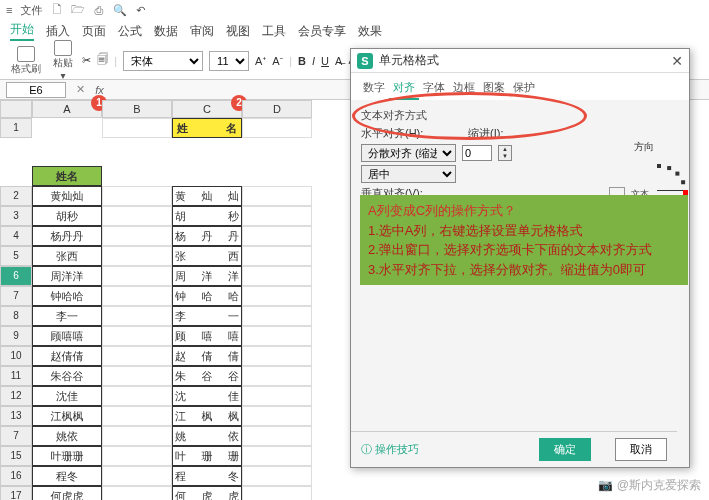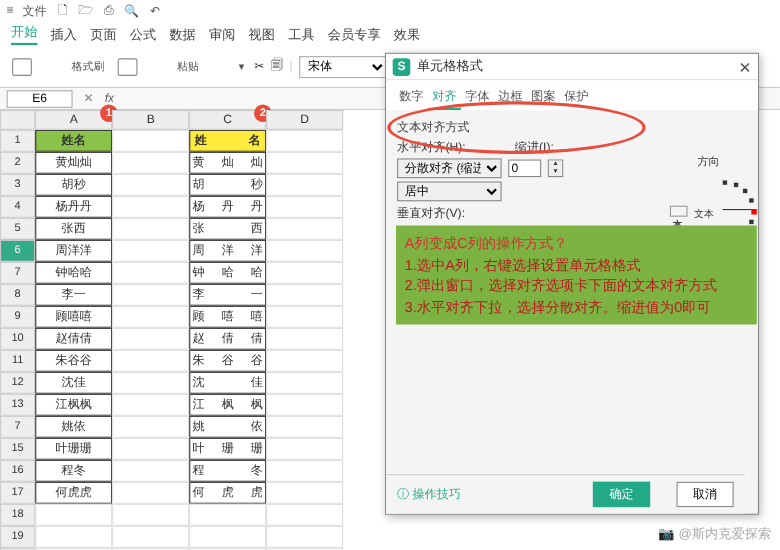--- a/index.html
+++ b/index.html
@@ -2,36 +2,36 @@
 <html><head>
 <meta charset="utf-8">
 <style>
 * { box-sizing: border-box; margin: 0; padding: 0; font-family: "Microsoft YaHei", sans-serif; }
 body { width: 709px; height: 500px; background: #fff; font-size: 11px; color: #333; position: relative; overflow: hidden; }
 .titlebar { height: 20px; display: flex; align-items: center; padding: 0 6px; gap: 8px; font-size: 11px; color: #555; }
 .titlebar .ticon { width: 13px; height: 13px; display: inline-flex; align-items: center; justify-content: center; }
 .menubar { height: 22px; display: flex; align-items: center; gap: 12px; padding: 0 10px; font-size: 12px; color: #444; }
 .menubar .active { color: #2a8; border-bottom: 2px solid #2a8; padding-bottom: 1px; }
 .toolbar { height: 38px; display: flex; align-items: center; padding: 0 8px; gap: 6px; border-bottom: 1px solid #ccc; }
-.tbtn { display: flex; flex-direction: row; align-items: center; font-size: 10px; color: #555; padding: 0 3px; gap: 36px; }
+.tbtn { display: flex; flex-direction: column; align-items: center; font-size: 10px; color: #555; padding: 0 3px; }
 .tbtn .ic { width: 18px; height: 16px; border: 1px solid #888; border-radius: 2px; }
 .sel { border: 1px solid #aaa; background: #fff; height: 20px; font-size: 11px; padding: 0 3px; }
 .formula-bar { height: 20px; display: flex; align-items: center; border-bottom: 1px solid #ccc; background: #f8f8f8; }
 .name-box { width: 60px; border: 1px solid #aaa; background: #fff; margin: 0 6px; text-align: center; font-size: 11px; padding: 1px; }
 .fx { padding: 0 6px; font-style: italic; color: #666; }
 .grid { position: relative; }
 .colhdr { display: flex; }
 .colhdr .corner { width: 32px; height: 18px; background: #eee; border: 1px solid #ccc; }
 .colhdr .ch { width: 70px; height: 18px; background: #eee; border: 1px solid #ccc; text-align: center; font-size: 11px; line-height: 16px; position: relative; }
 .badge { position: absolute; right: -6px; top: -6px; width: 16px; height: 16px; border-radius: 50%; background: #e74c3c; color: #fff; font-size: 10px; display: flex; align-items: center; justify-content: center; font-weight: bold; }
 .row { display: flex; }
 .row .rh { width: 32px; height: 20px; background: #eee; border: 1px solid #ccc; text-align: center; font-size: 10px; line-height: 18px; }
 .row .rh.sel { background: #3a8; color: #fff; }
 .cell { width: 70px; height: 20px; border: 1px solid #333; text-align: center; font-size: 11px; line-height: 18px; background: #fff; }
-.cell.hdr-a { background: #8bc34a; font-weight: bold; }
+.cell.hdr-a { background: #8bc34a; font-weight: bold; margin-top: 48px; }
 .cell.hdr-c { background: #ffeb3b; font-weight: bold; display: flex; justify-content: space-between; padding: 0 4px; }
 .cell.dist { display: flex; justify-content: space-between; padding: 0 2px; }
 .cell.noborder { border: 1px solid #ddd; background: #fff; }
 .dialog { position: absolute; left: 350px; top: 48px; width: 340px; height: 420px; background: #f4f4f4; border: 1px solid #888; box-shadow: 2px 2px 8px rgba(0,0,0,0.3); }
 .dlg-title { height: 24px; background: #fff; display: flex; align-items: center; padding: 0 6px; font-size: 12px; border-bottom: 1px solid #ddd; }
 .dlg-title .s-icon { width: 16px; height: 16px; background: #2a8; color: #fff; border-radius: 3px; text-align: center; line-height: 16px; font-size: 11px; margin-right: 6px; font-weight: bold; }
 .dlg-close { margin-left: auto; font-size: 14px; color: #555; cursor: pointer; }
 .tabs { display: flex; padding: 4px 8px 0; font-size: 11px; background: #fff; }
 .tabs .tab { padding: 3px 4px; color: #555; }
 .tabs .tab.active { color: #2a8; border-bottom: 2px solid #2a8; }
@@ -42,21 +42,21 @@
 .frow label { width: 65px; }
 .frow select, .frow input { border: 1px solid #888; font-size: 11px; padding: 1px 2px; }
 .frow select { width: 95px; }
 .frow input { width: 30px; }
 .spinner { display: inline-flex; flex-direction: column; border: 1px solid #888; }
 .spinner span { width: 12px; height: 7px; font-size: 6px; text-align: center; line-height: 6px; background: #eee; }
 .red-circle { position: absolute; left: 352px; top: 92px; width: 235px; height: 48px; border: 3px solid #e74c3c; border-radius: 50%; pointer-events: none; z-index: 5; }
 .direction-box { position: absolute; right: 10px; top: 40px; width: 70px; height: 110px; text-align: center; font-size: 10px; }
 .dial { width: 60px; height: 60px; margin: 4px auto; position: relative; }
 .dial .dot { width: 4px; height: 4px; background: #333; position: absolute; transform: rotate(var(--a)) translate(26px) rotate(calc(-1*var(--a))); left: 28px; top: 28px; }
-.annotation { position: absolute; left: 360px; top: 205px; width: 328px; background: #7cb342; color: #d84315; font-size: 13px; padding: 6px 8px; line-height: 1.5; z-index: 3; }
+.annotation { position: absolute; left: 360px; top: 195px; width: 328px; background: #7cb342; color: #d84315; font-size: 13px; padding: 6px 8px; line-height: 1.5; z-index: 3; }
 .annotation .q { color: #d32f2f; }
 .annotation .step { color: #b71c1c; }
 .dlg-footer { position: absolute; bottom: 0; left: 0; right: 12px; height: 36px; display: flex; align-items: center; padding: 0 10px; border-top: 1px solid #ccc; background: #f4f4f4; }
 .dlg-footer .tip { color: #2a8; font-size: 11px; }
 .dlg-footer .btns { margin-left: auto; display: flex; gap: 24px; }
 .dlg-footer button { padding: 3px 14px; font-size: 11px; border: 1px solid #888; background: #fff; }
 .dlg-footer button.primary { background: #2a8; color: #fff; border-color: #2a8; }
 .watermark { position: absolute; right: 8px; bottom: 6px; color: #aaa; font-size: 12px; z-index: 10; }
 </style>
 </head>

